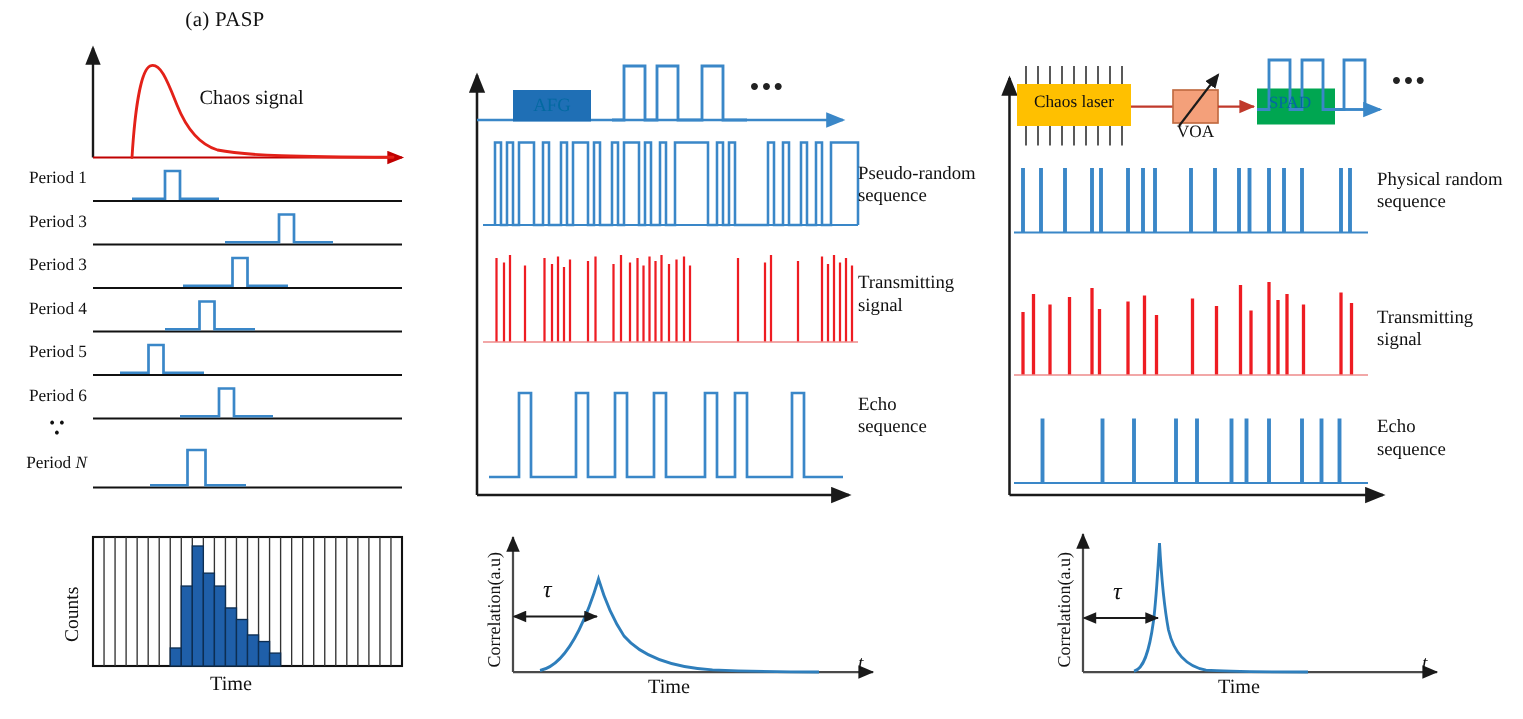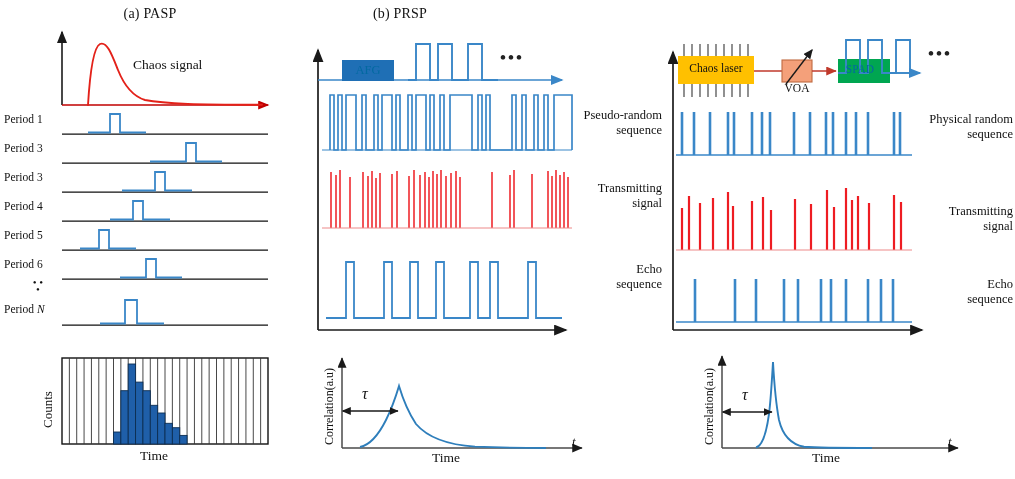--- a/index.html
+++ b/index.html
@@ -15,24 +15,24 @@
   #panel-c{left:660px;width:355px;}
 
   .panel-title{
     position:absolute;top:6px;width:100%;text-align:center;
     font-size:14px;letter-spacing:.2px;
   }
   .svgwrap{position:absolute;left:0;top:0;width:100%;height:479px;}
   svg{display:block;overflow:visible;}
 
   .rowlabel{
-    position:absolute;font-size:11.5px;white-space:nowrap;
+    position:absolute;font-size:11.5px;white-space:nowrap;text-align:right;
   }
   .sidelabel{
-    position:absolute;font-size:12.5px;line-height:1.22;text-align:right;
+    position:absolute;font-size:12.5px;line-height:1.22;text-align:left;
     white-space:pre-line;
   }
   .axlabel{position:absolute;font-size:13.5px;white-space:nowrap;}
   .vlabel{
     position:absolute;font-size:13px;white-space:nowrap;
     transform-origin:0 0;transform:rotate(-90deg);
   }
   .devlabel{
     position:absolute;font-size:11.5px;white-space:nowrap;
     text-align:center;color:#111;
@@ -151,21 +151,20 @@
   <div class="vdots" style="left:30px;top:279px;width:16px;">•
 •
 •</div>
   <div class="rowlabel" style="left:4px;top:303px;width:54px;font-style:normal;"><span>Period </span><i>N</i></div>
 
   <div class="axlabel" style="left:140px;top:448px;">Time</div>
   <div class="vlabel" style="left:40px;top:428px;">Counts</div>
 </div>
 
 <div class="panel" id="panel-b">
-  <div class="panel-title" style="left:-80px;width:360px;">(b) PRSP</div>
 
   <div class="svgwrap">
   <svg width="360" height="479" viewBox="0 0 360 479">
     <defs>
       <marker id="arrB" markerWidth="9" markerHeight="9" refX="7" refY="3.2" orient="auto">
         <path d="M0,0 L8,3.2 L0,6.4 z" fill="#1A1A1A"></path>
       </marker>
       <marker id="arrBb" markerWidth="9" markerHeight="9" refX="7" refY="3.2" orient="auto">
         <path d="M0,0 L8,3.2 L0,6.4 z" fill="#3A87C8"></path>
       </marker>

